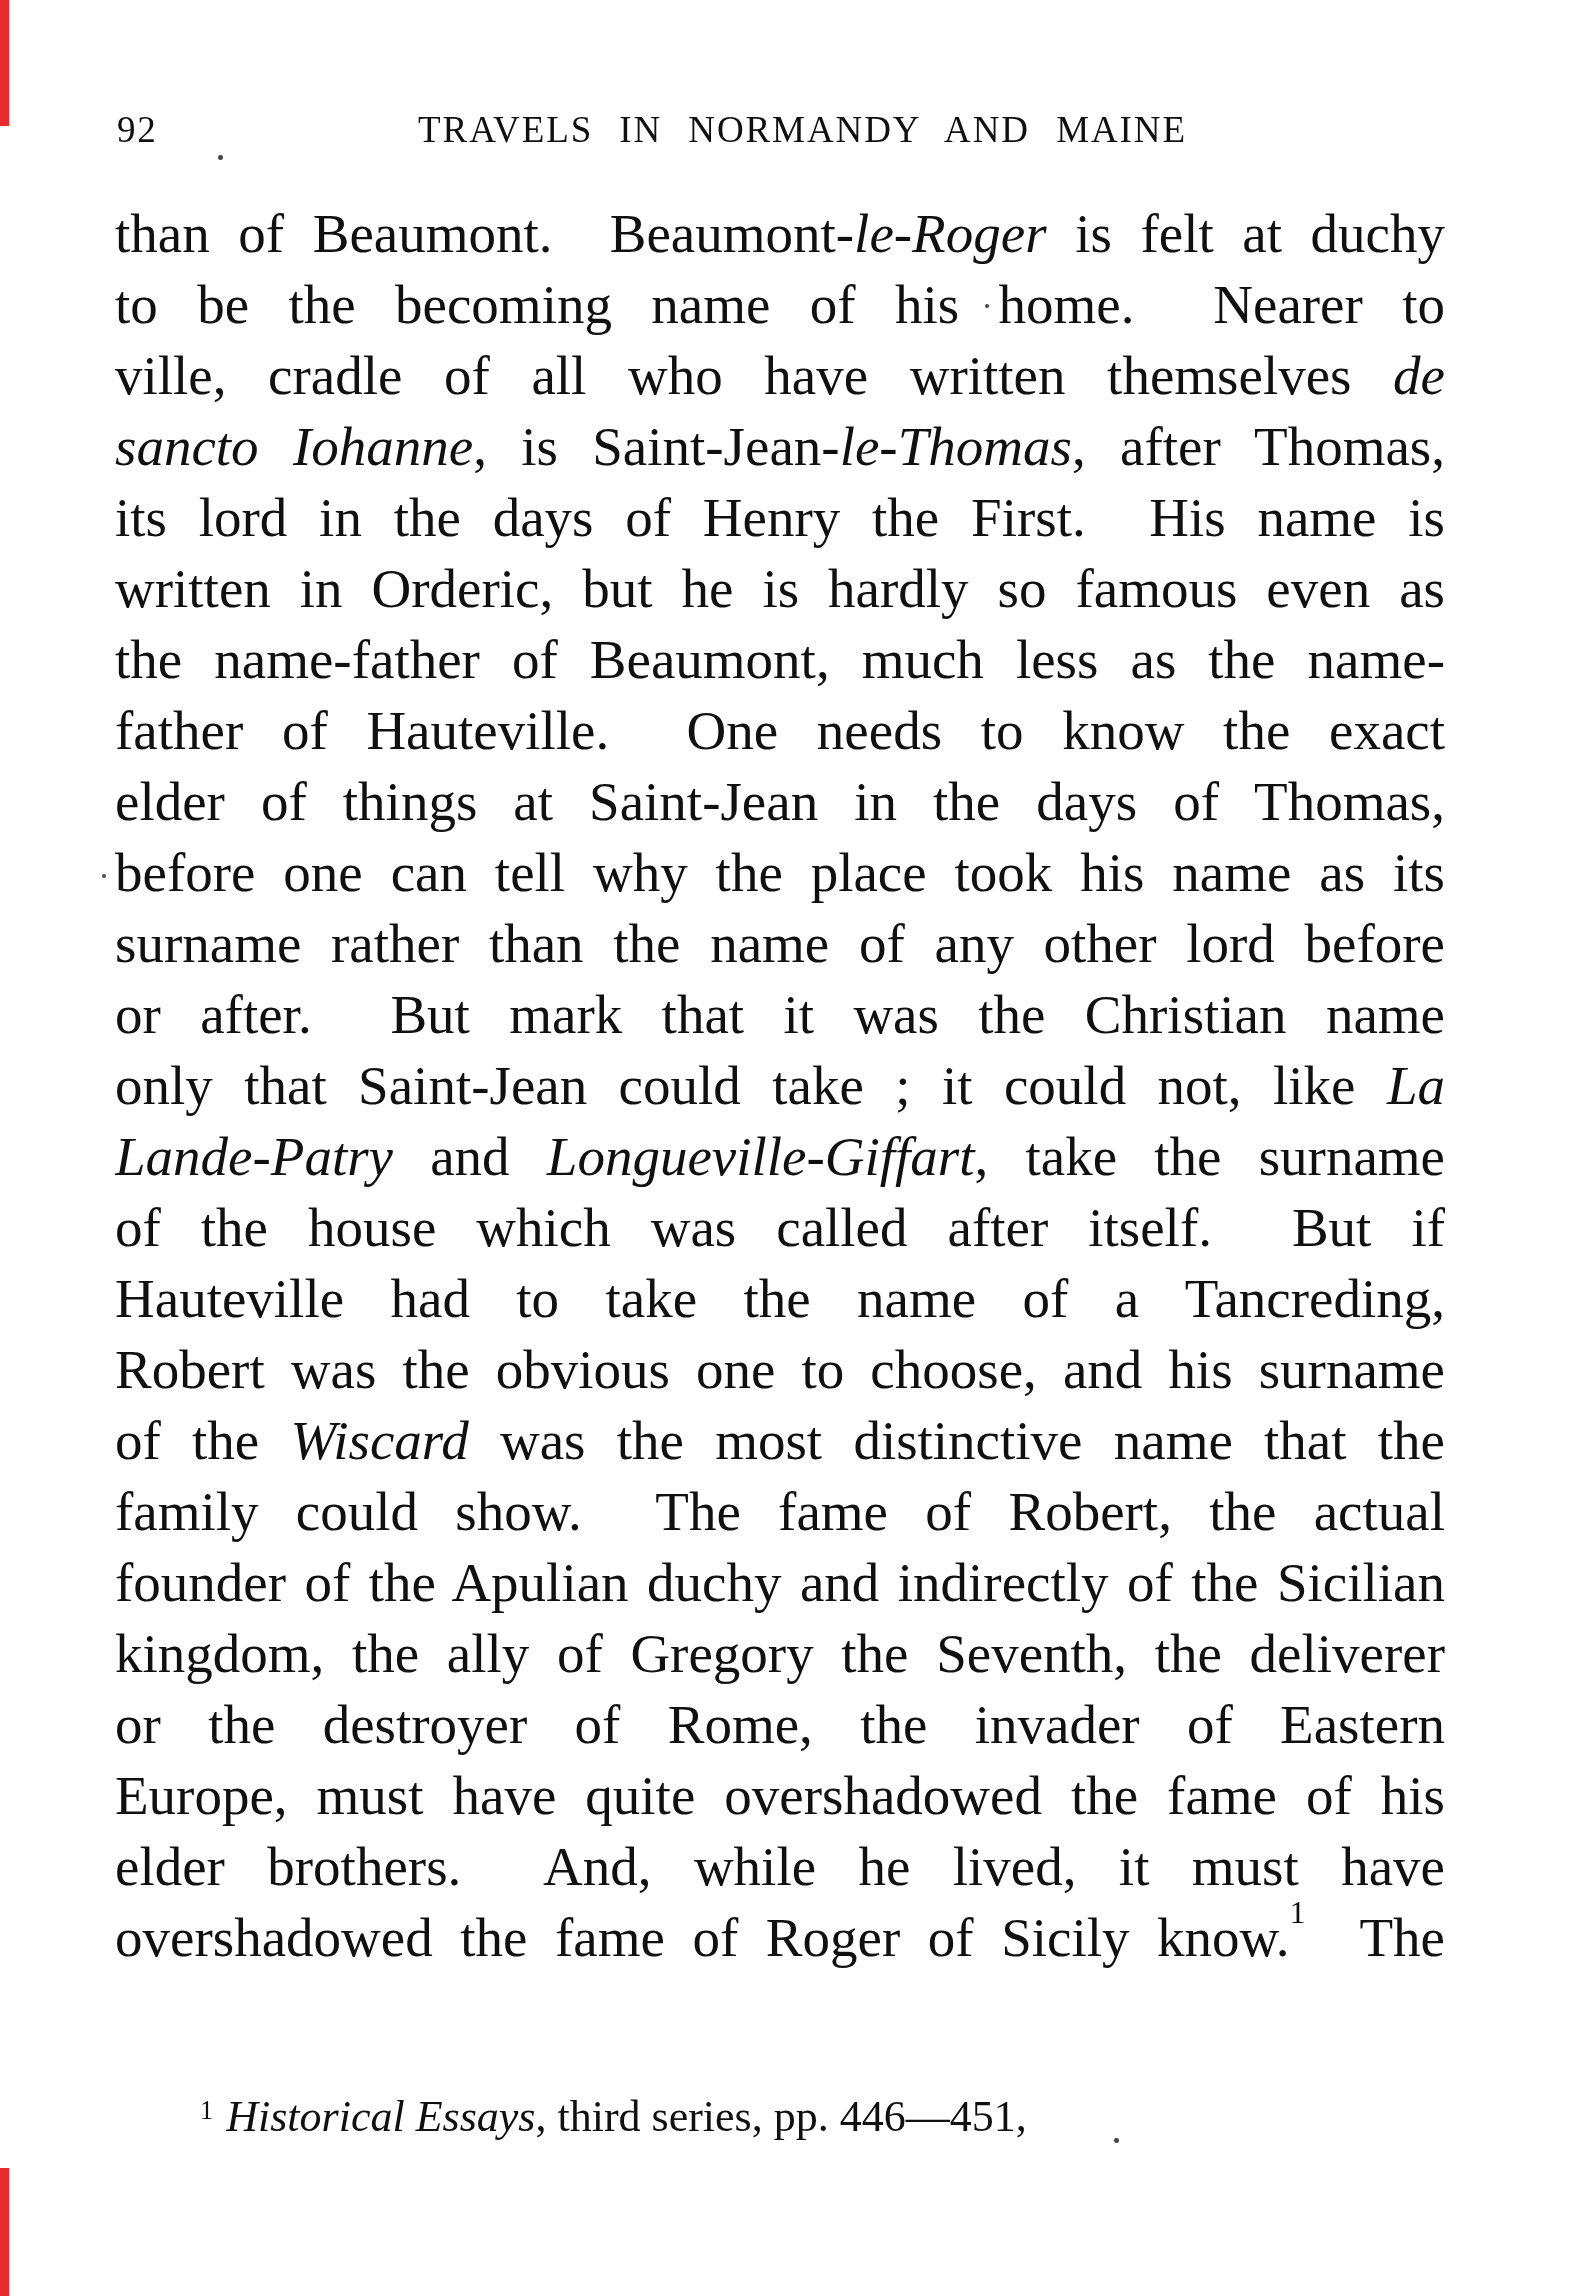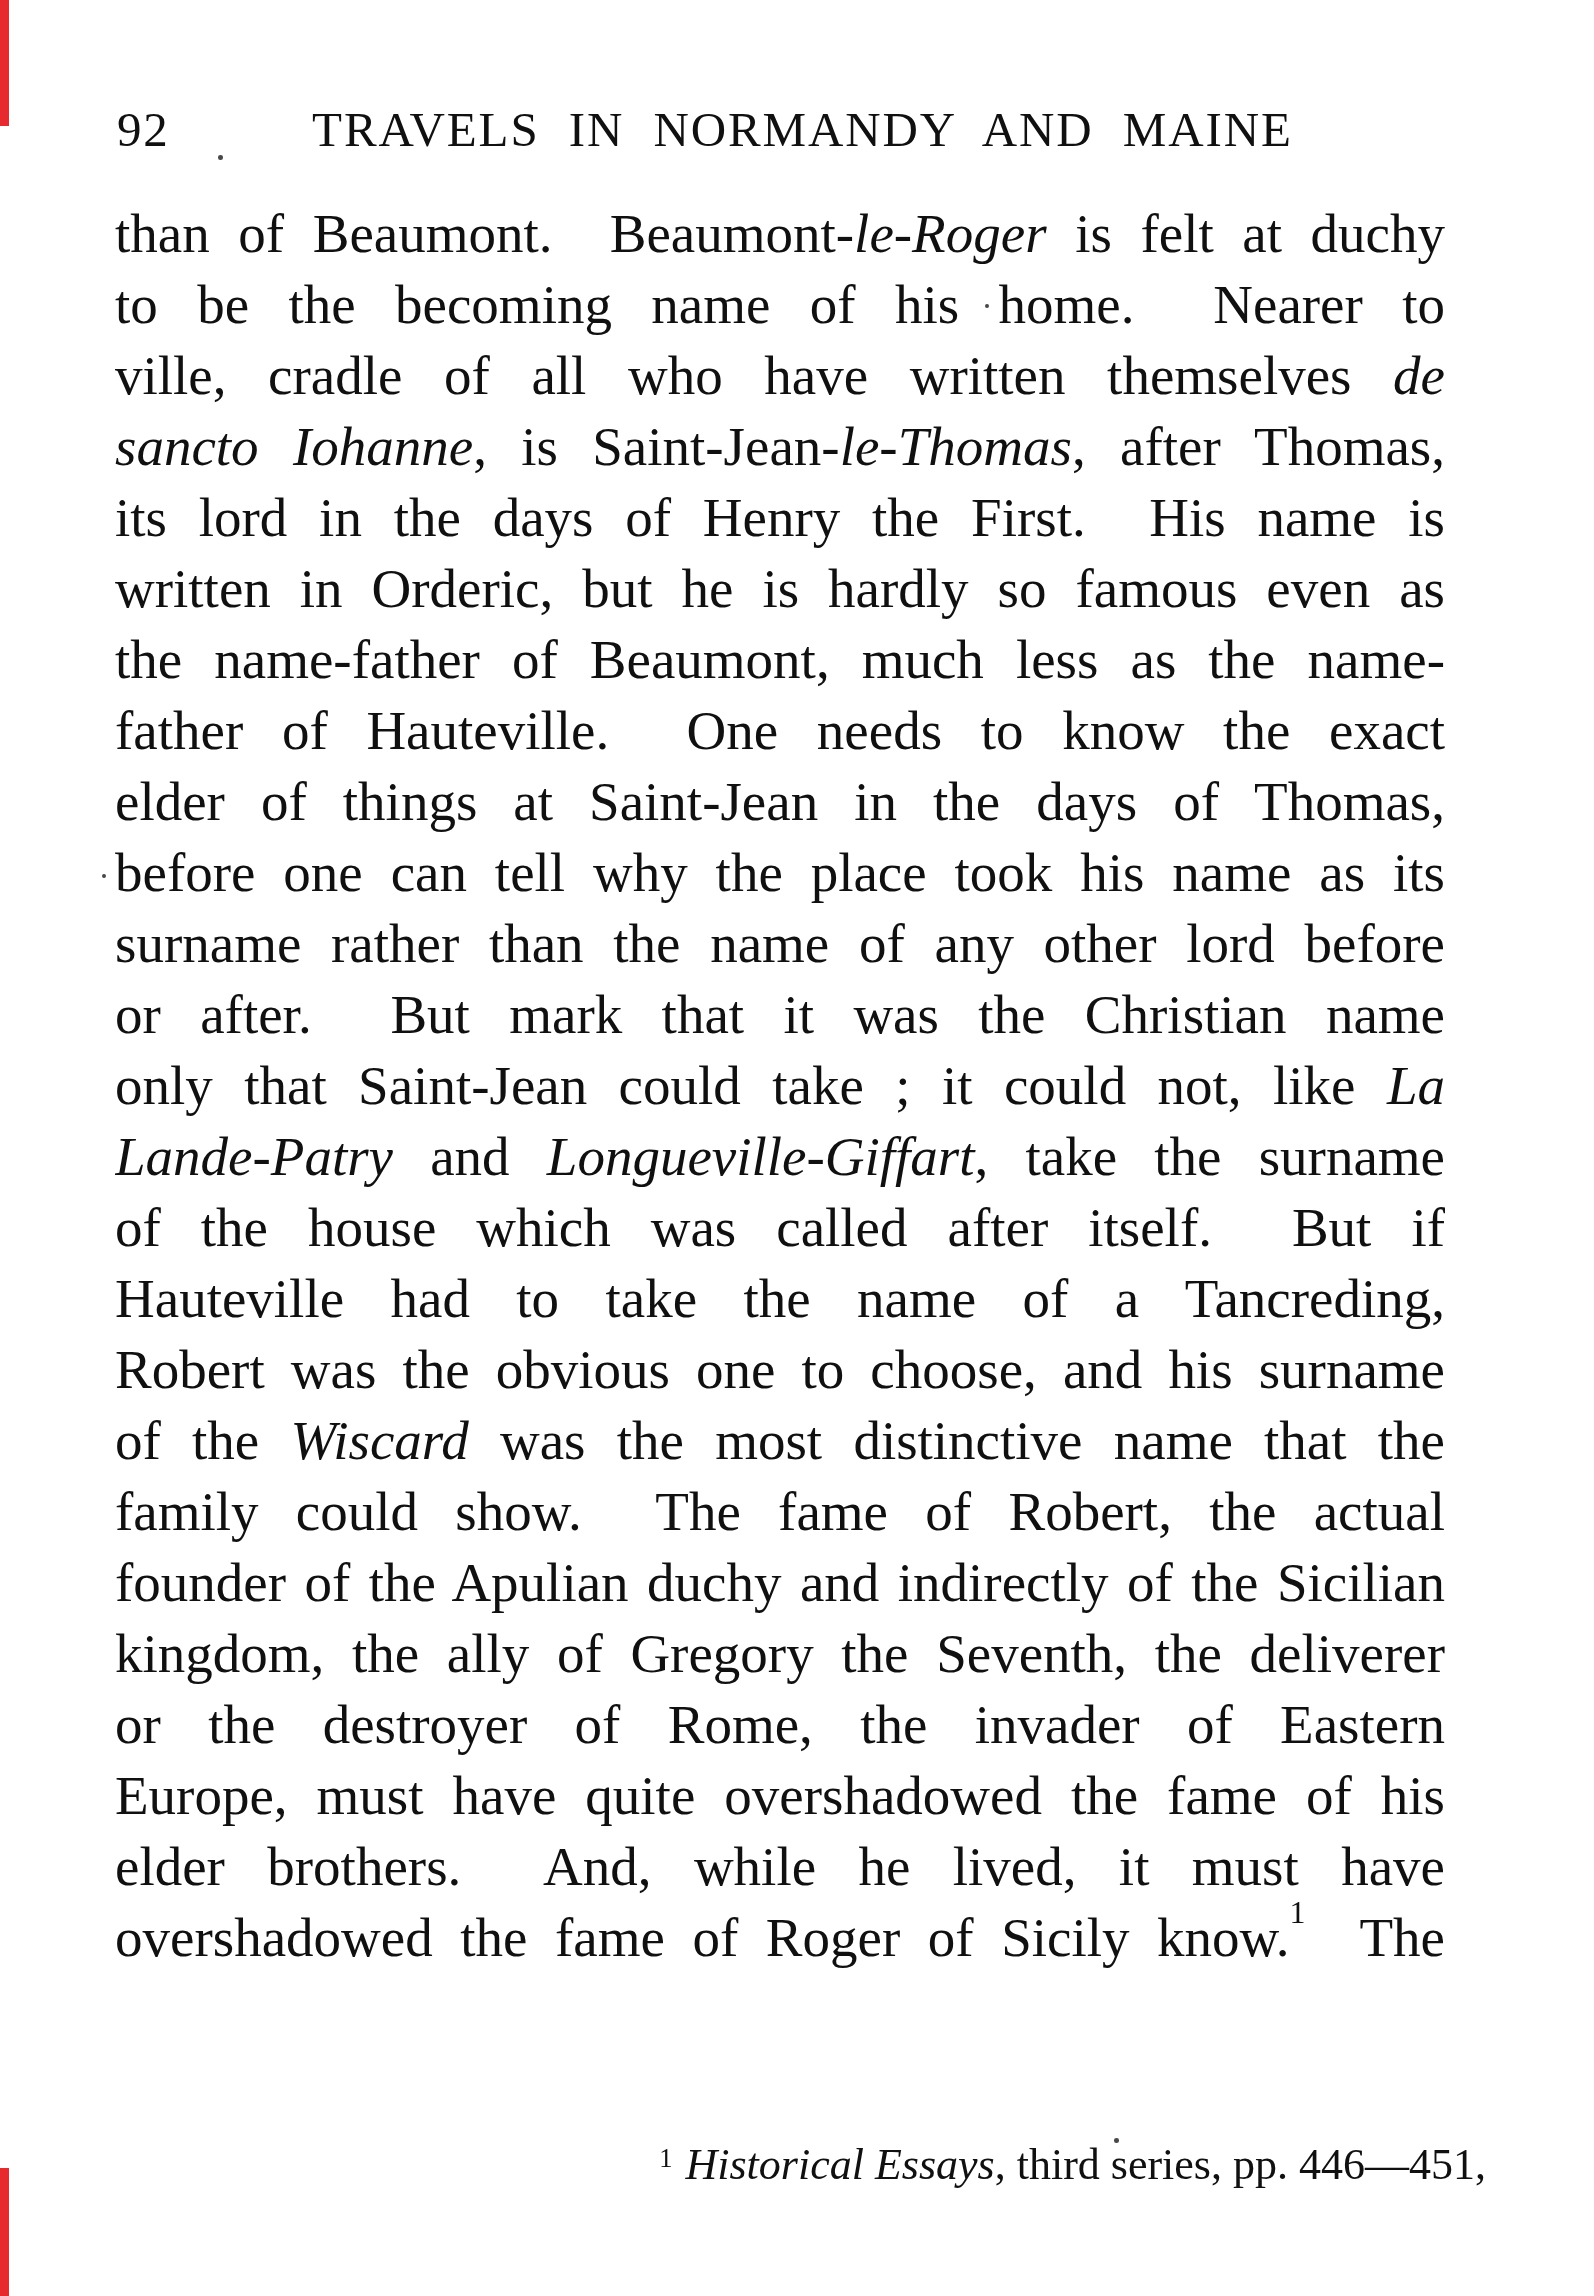--- a/index.html
+++ b/index.html
@@ -15,21 +15,21 @@
   .edge-mark {
     position:absolute; left:0; width:8.5px;
     background:#e62a2d;
   }
   .edge-mark.top    { top:0;      height:126px; }
   .edge-mark.bottom { top:2168px; height:129px; }
 
   
   .running-head {
     position:absolute; top:105px; left:115px; width:1330px; height:56px;
-    font-size:49px; line-height:49px;
+    font-size:37px; line-height:49px;
   }
   .pagenum { position:absolute; left:1.9px; top:0; letter-spacing:1.9px; }
   .head-title {
     position:absolute; left:0; right:0; top:0;
     text-align:center; padding-left:45px;
     letter-spacing:1.9px; word-spacing:15px;
     white-space:nowrap;
   }
 
   
@@ -46,22 +46,22 @@
   .bodyline i { font-style:italic; }
   .bodyline sup {
     font-size:0.58em; line-height:0;
     position:relative; top:-0.42em;
   }
 
   
   .footnote {
     position:absolute; top:2045px; left:115px; width:1330px;
     padding-left:41px;
-    text-align:right;
-    font-size:44px; line-height:80px;
+    text-align:left;
+    font-size:44px; line-height:48px;
     white-space:pre-wrap;
   }
   .footnote .fn-marker {
     font-size:0.6em; position:relative; top:-0.45em; margin-right:13px;
   }
   .footnote i { font-style:italic; }
 
   
   .speck {
     position:absolute; background:#1a1a1a; border-radius:50%;

